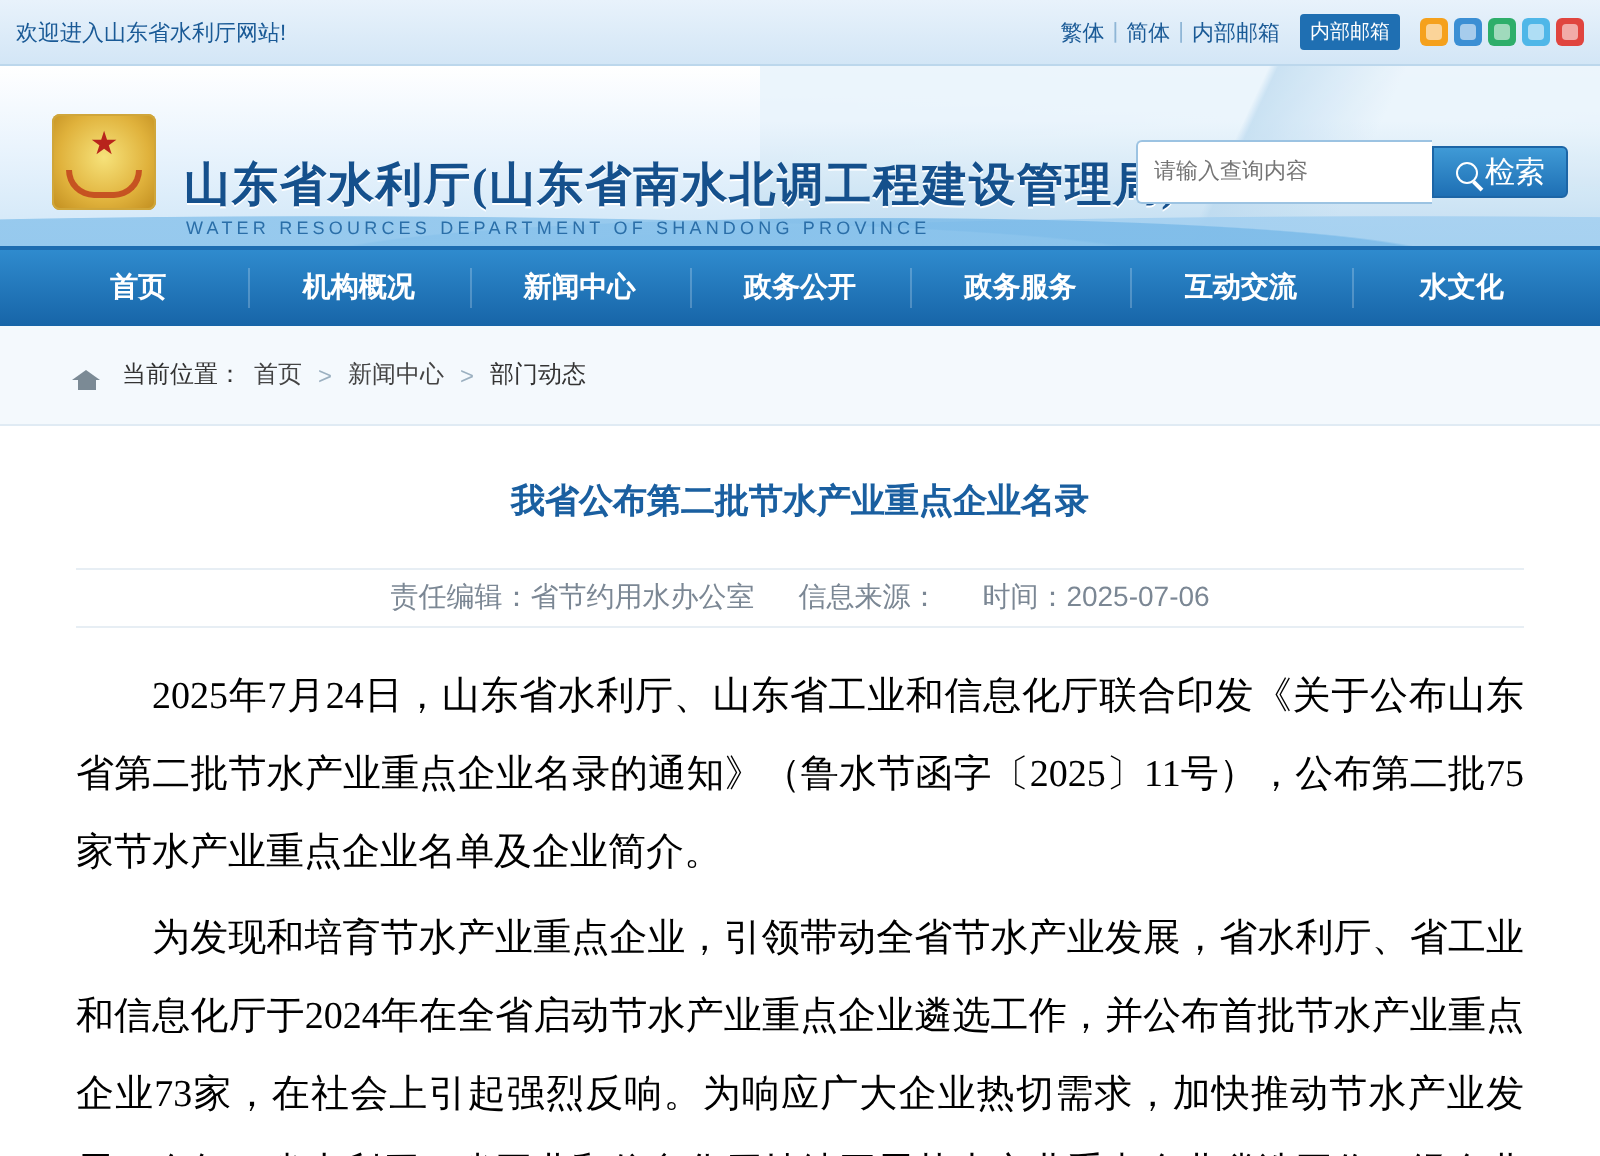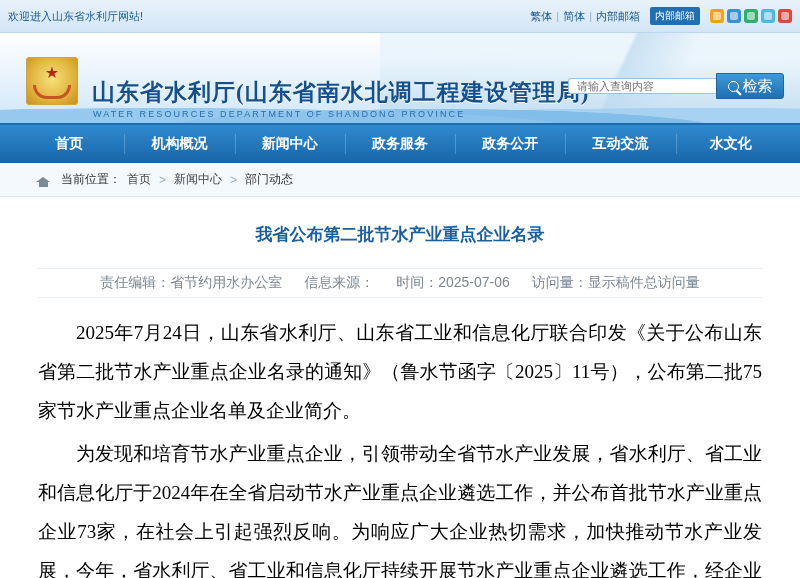--- a/index.html
+++ b/index.html
@@ -105,21 +105,21 @@
     font-size: 9px; color: #2a6ea8;
     letter-spacing: 2.1px;
     white-space: nowrap;
   }
   .searchwrap {
     position: absolute; right: 16px; top: 40px;
     display: flex; align-items: center;
     height: 26px;
   }
   .searchwrap input {
-    width: 148px; height: 16px;
+    width: 148px; height: 32px;
     border: 1px solid #9cc3e2;
     border-right: none;
     border-radius: 3px 0 0 3px;
     padding: 0 8px;
     font-size: 11px;
     color: #333;
     outline: none;
     background: #fff;
   }
   .searchbtn {
@@ -154,21 +154,21 @@
     cursor: pointer;
     position: relative;
   }
   .nav .item + .item::before {
     content: ""; position: absolute; left: 0; top: 9px; bottom: 9px;
     width: 1px; background: rgba(255,255,255,.22);
   }
 
   
   .crumbbar {
-    height: 34px;
+    height: 50px;
     background: #f4f9fd;
     border-bottom: 1px solid #e0ebf4;
     display: flex; align-items: center;
     padding: 16px 36px;
     font-size: 12px; color: #555;
     gap: 6px;
   }
   .homeico {
     width: 15px; height: 14px; position: relative; display: inline-block;
     margin-right: 4px;
@@ -261,22 +261,22 @@
         <span class="mag"></span>
         <span>检索</span>
       </div>
     </div>
   </div>
 
   <div class="nav">
     <div class="item">首页</div>
     <div class="item">机构概况</div>
     <div class="item">新闻中心</div>
+    <div class="item">政务公开</div>
     <div class="item">政务服务</div>
-    <div class="item">政务公开</div>
     <div class="item">互动交流</div>
     <div class="item">水文化</div>
   </div>
 
   <div class="crumbbar">
     <span class="homeico"></span>
     <span class="label">当前位置：</span>
     <span class="lk">首页</span>
     <span class="sep">&gt;</span>
     <span class="lk">新闻中心</span>
@@ -290,23 +290,20 @@
     <div class="meta">
       <div class="m">
         <span>责任编辑：</span><span class="v">省节约用水办公室</span>
       </div>
       <div class="m">
         <span>信息来源：</span><span class="v"></span>
       </div>
       <div class="m">
         <span>时间：</span><span class="v">2025-07-06</span>
       </div>
-      <div class="m">
-        <span>访问量：</span><span class="v">显示稿件总访问量</span>
-      </div>
     </div>
 
     <div class="art-body">
       <p>2025年7月24日，山东省水利厅、山东省工业和信息化厅联合印发《关于公布山东省第二批节水产业重点企业名录的通知》（鲁水节函字〔2025〕11号），公布第二批75家节水产业重点企业名单及企业简介。</p>
       <p>为发现和培育节水产业重点企业，引领带动全省节水产业发展，省水利厅、省工业和信息化厅于2024年在全省启动节水产业重点企业遴选工作，并公布首批节水产业重点企业73家，在社会上引起强烈反响。为响应广大企业热切需求，加快推动节水产业发展，今年，省水利厅、省工业和信息化厅持续开展节水产业重点企业遴选工作，经企业自愿申报、市县推荐、材料初审、专家评审和公示，最终确定玫德集团有限公司等75家企业入选，至此山东共公布两批148家节水产业重点企业。此次公布企业涉及节水产品装备制造领域52家、节水工程建设运营领域14家、专业节水服务领域9家，具有经营规模大、创新能力强、市场占有率高等特点，是全省节水产业企业的典型代表。</p>
     </div>
   </div>
 
 </div>
 

